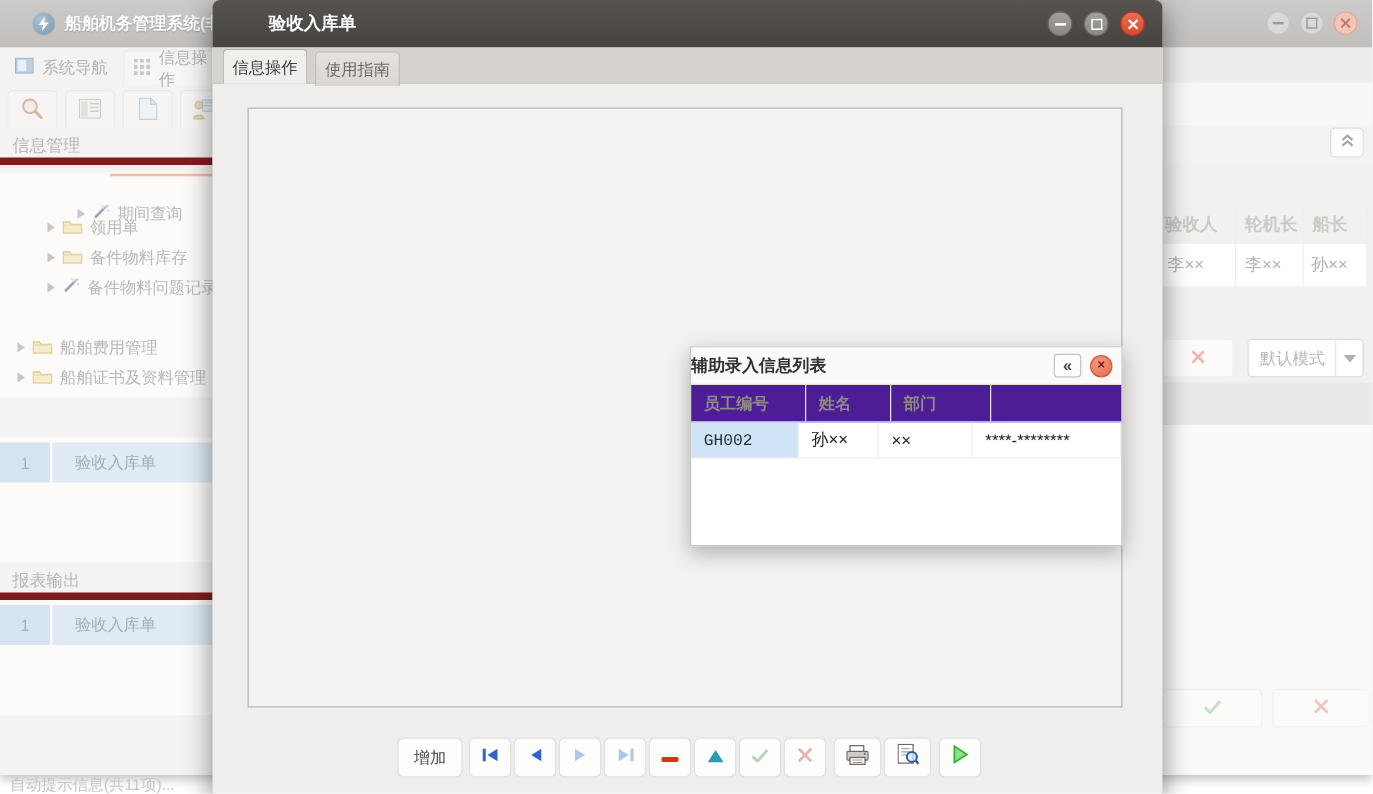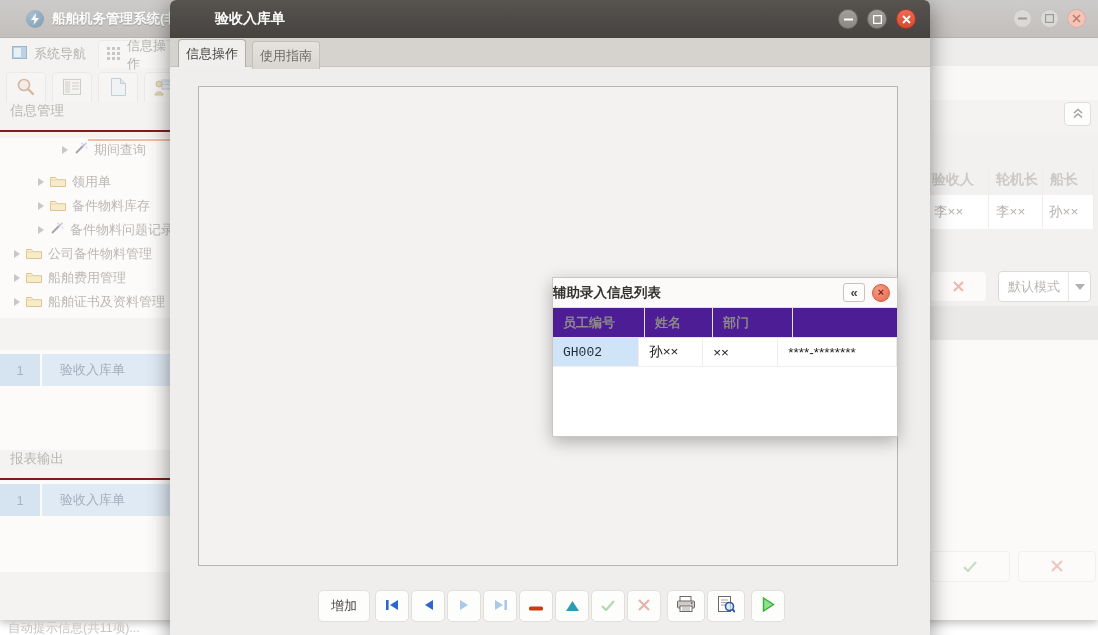--- a/index.html
+++ b/index.html
@@ -24,21 +24,21 @@
 
   
   .sidebar { position:absolute; left:0; top:38px; width:170px; height:582px; background:#f4f3f1; }
   .nav-tab { position:absolute; top:2px; height:28px; display:flex; align-items:center; gap:7px;
     font-size:13px; color:#b5b2af; padding:0 8px; }
   .nav-tab.lit { background:#f7f6f4; border-radius:4px 4px 0 0; border:1px solid #eceae7; border-bottom:none; }
   .mw-toolbar { position:absolute; left:6px; top:34px; display:flex; gap:6px; }
   .tool-btn { width:40px; height:34px; background:#f7f6f4; border:1px solid #e9e7e4; border-radius:4px;
     display:flex; align-items:center; justify-content:center; opacity:.8; }
   .side-section { position:absolute; left:0; width:170px; height:30px; color:#b9b6b3; font-size:13.5px;
-    display:flex; align-items:flex-start; padding-left:10px; background:#f4f3f1; border-bottom:2px solid #7f1d1d; }
+    display:flex; align-items:flex-end; padding-left:10px; background:#f4f3f1; border-bottom:6px solid #7f1d1d; }
   .tree-panel { position:absolute; left:0; top:100px; width:170px; height:180px; background:#fcfbfa; }
   .hl-line { position:absolute; left:88px; top:101px; width:82px; height:2px; background:#f2bca4; }
   .tree-row { position:absolute; height:24px; display:flex; align-items:center; gap:6px;
     font-size:13px; color:#bcb8b5; white-space:nowrap; }
   .tri { width:0; height:0; border-top:4.5px solid transparent; border-bottom:4.5px solid transparent;
     border-left:6px solid #c9c6c3; flex:none; }
   .list-panel { position:absolute; left:0; width:170px; background:#fcfbfa; }
   .side-item { position:absolute; left:0; width:170px; height:32px; display:flex; font-size:13px; }
   .side-item .num { width:40px; background:#d6e4f1; color:#a7b3c0; display:flex; align-items:center; justify-content:center; }
   .side-item .lbl { flex:1; background:#e0eaf4; color:#a2aebb; display:flex; align-items:center; padding-left:18px; margin-left:2px; }
@@ -209,21 +209,21 @@
               </svg></span>
           </span>
       </div>
 
       <div class="side-section" style="top:64px;">
         <span>信息管理</span>
       </div>
 
       <div class="tree-panel">
         <div class="hl-line" style="top:1px; left:88px;"></div>
-        <div class="tree-row" style="left:62px; top:0;">
+        <div class="tree-row" style="left:62px; top:21px;">
           <span class="tri"></span>
           <span><svg width="14" height="13">
                 <path d="M2 11 L9 4" stroke="#a89fb8" stroke-width="2"></path>
                 <path d="M9 4 l2-2" stroke="#c5bdd2" stroke-width="2"></path>
                 <circle cx="12" cy="1.5" r="1" fill="#cfc7da"></circle>
                 <circle cx="8" cy="1.5" r="0.9" fill="#d8d2e2"></circle>
                 <circle cx="12.5" cy="5.5" r="0.9" fill="#d8d2e2"></circle>
               </svg></span>
           <span>期间查询</span>
         </div>
@@ -246,28 +246,20 @@
         <div class="tree-row" style="left:38px; top:80px;">
           <span class="tri"></span>
           <span><svg width="14" height="13">
                 <path d="M2 11 L9 4" stroke="#a89fb8" stroke-width="2"></path>
                 <path d="M9 4 l2-2" stroke="#c5bdd2" stroke-width="2"></path>
                 <circle cx="12" cy="1.5" r="1" fill="#cfc7da"></circle>
                 <circle cx="8" cy="1.5" r="0.9" fill="#d8d2e2"></circle>
                 <circle cx="12.5" cy="5.5" r="0.9" fill="#d8d2e2"></circle>
               </svg></span>
           <span>备件物料问题记录</span>
-        </div>
-        <div class="tree-row" style="left:14px; top:104px;">
-          <span class="tri"></span>
-          <span><svg width="16" height="12">
-                <path d="M0.5 2.5 h5 l1.5 2 h8.5 v7 h-15z" fill="#f7ecca" stroke="#dcc493"></path>
-                <path d="M0.5 5 h15" stroke="#e9dcb4" stroke-width="1"></path>
-              </svg></span>
-          <span>公司备件物料管理</span>
         </div>
         <div class="tree-row" style="left:14px; top:128px;">
           <span class="tri"></span>
           <span><svg width="16" height="12">
                 <path d="M0.5 2.5 h5 l1.5 2 h8.5 v7 h-15z" fill="#f7ecca" stroke="#dcc493"></path>
                 <path d="M0.5 5 h15" stroke="#e9dcb4" stroke-width="1"></path>
               </svg></span>
           <span>船舶费用管理</span>
         </div>
         <div class="tree-row" style="left:14px; top:152px;">

